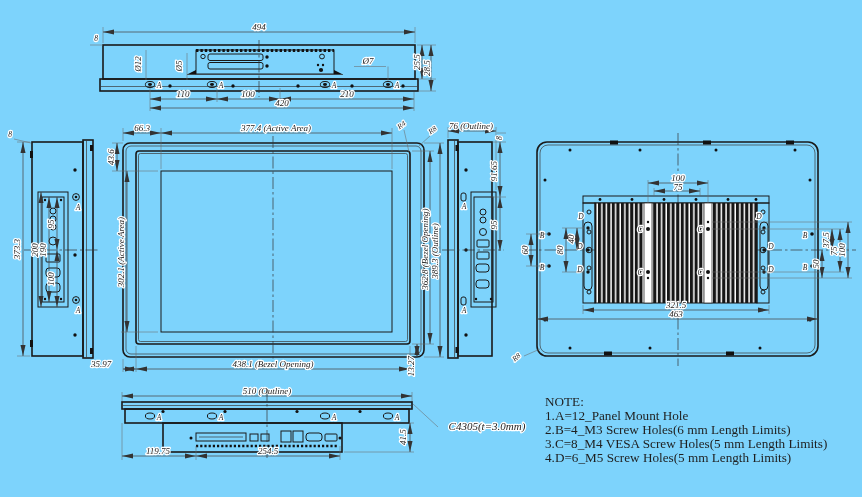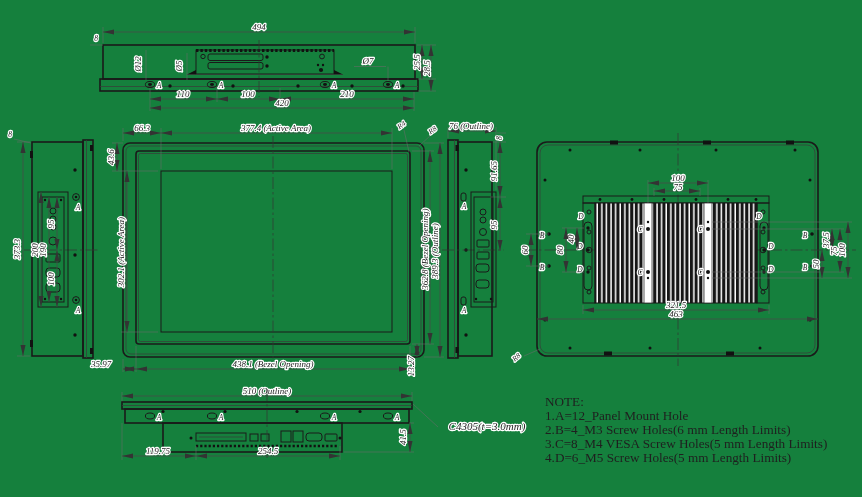--- a/index.html
+++ b/index.html
@@ -1,16 +1,16 @@
 <!DOCTYPE html>
 <html><head>
 <meta charset="utf-8">
 <style>
   html,body{margin:0;padding:0;background:#fff;}
-  #stage{position:relative;width:862px;height:497px;background:#15803d;overflow:hidden;}
+  #stage{position:relative;width:862px;height:497px;background:#7dd3fc;overflow:hidden;}
   svg{display:block;}
   .o1{fill:none;stroke:#1a1a1a;stroke-width:1.6;}
   .o2{fill:none;stroke:#1a1a1a;stroke-width:1;}
   .t{fill:none;stroke:#3a3a3a;stroke-width:.7;}
   .dim{stroke:#4a4a4a;stroke-width:.75;fill:none;}
   .dl{marker-start:url(#as);marker-end:url(#ae);}
   .ext{stroke:#6a6a6a;stroke-width:.55;fill:none;}
   .cl{stroke:#333;stroke-width:.7;stroke-dasharray:12 3 2.5 3;fill:none;}
   .dot{fill:#111;stroke:none;}
   .dt{font:italic 9px "Liberation Serif",serif;fill:#242424;text-anchor:middle;

